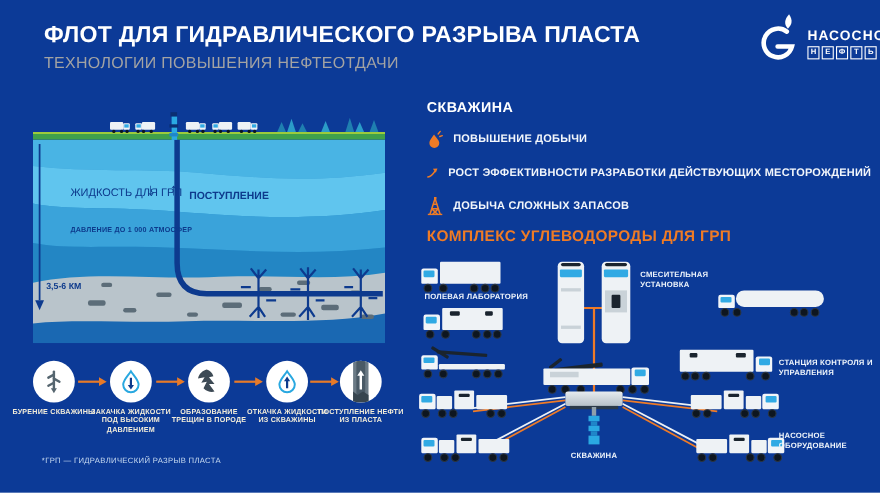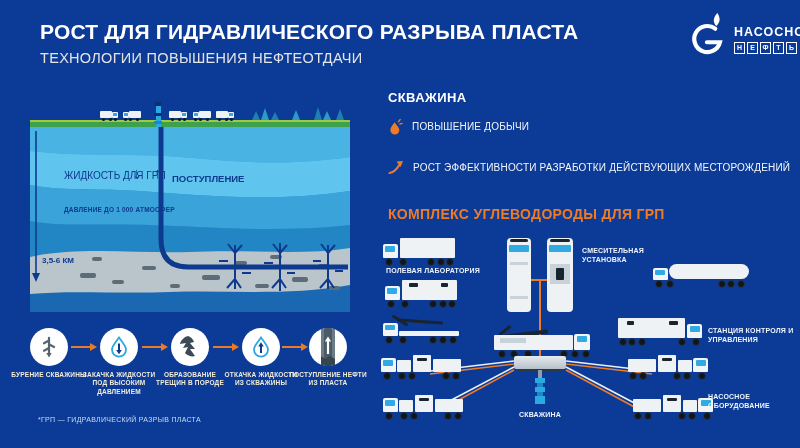--- a/index.html
+++ b/index.html
@@ -2,21 +2,21 @@
 <html><head>
 <meta charset="utf-8">
 <style>
   html,body{margin:0;padding:0;}
   body{width:800px;height:448px;overflow:hidden;font-family:"Liberation Sans",sans-serif;}
   .page{position:relative;width:800px;height:448px;background:#0C3A97;}
   .abs{position:absolute;}
 
   
   .title{position:absolute;left:40px;top:20px;font-size:21px;font-weight:bold;color:#ffffff;letter-spacing:.2px;white-space:nowrap;}
-  .subtitle{position:absolute;left:40px;top:50px;font-size:14.5px;color:#e5e5e5;letter-spacing:.3px;white-space:nowrap;}
+  .subtitle{position:absolute;left:40px;top:50px;font-size:14.5px;color:#a3a3a3;letter-spacing:.3px;white-space:nowrap;}
 
   
   .logo{position:absolute;left:688px;top:12px;width:106px;height:52px;}
   .logo .brand{position:absolute;left:46px;top:13px;font-size:12.5px;font-weight:bold;color:#fff;letter-spacing:1px;white-space:nowrap;}
   .logo .sub{position:absolute;left:46px;top:30px;display:flex;gap:2px;}
   .logo .lb{display:inline-block;width:9px;height:10px;border:1px solid #fff;font-size:7px;font-weight:bold;color:#fff;text-align:center;line-height:10px;}
 
   
   .panel{position:absolute;left:30px;top:100px;width:320px;height:212px;}
   .grass{position:absolute;left:0;top:20px;width:320px;height:7px;background:linear-gradient(#9ccb3c 0 2px,#3fa14b 2px 100%);}
@@ -43,43 +43,43 @@
   .step-label{margin-top:5px;font-size:6.5px;font-weight:bold;line-height:1.3;color:#f2ecd9;letter-spacing:.2px;text-transform:uppercase;}
   .sarrow{position:absolute;top:19px;width:26px;height:3px;}
   .sarrow .ln{position:absolute;left:0;top:1px;width:20px;height:2px;background:#e87a28;}
   .sarrow .hd{position:absolute;left:19px;top:-2px;width:0;height:0;border-left:7px solid #e87a28;border-top:4px solid transparent;border-bottom:4px solid transparent;}
 
   .footnote{position:absolute;left:38px;top:416px;font-size:7px;color:#c9dcf2;letter-spacing:.3px;}
 
   
   .effects{position:absolute;left:388px;top:90px;width:404px;}
   .eff-head{font-size:13px;font-weight:bold;color:#fff;letter-spacing:.4px;}
-  .eff-item{display:flex;align-items:center;gap:9px;margin-top:24px;}
-  .eff-label{font-size:10px;font-weight:normal;color:#f2f6fb;letter-spacing:.2px;white-space:nowrap;}
+  .eff-item{display:flex;align-items:center;gap:9px;margin-top:14px;}
+  .eff-label{font-size:10px;font-weight:bold;color:#f2f6fb;letter-spacing:.2px;white-space:nowrap;}
 
   
   .equip-head{position:absolute;left:388px;top:206px;font-size:14px;font-weight:bold;color:#EF7B25;letter-spacing:.3px;white-space:nowrap;}
   .eq-label{position:absolute;font-size:7px;font-weight:bold;color:#eef4fb;letter-spacing:.2px;line-height:1.35;}
   .trk{position:absolute;height:30px;}
   .trk .c{position:absolute;background:#f2f5f8;border-radius:2px 2px 1px 1px;}
   .trk .w{position:absolute;background:#31aae4;border-radius:1px;}
   .trk .b{position:absolute;background:#eef2f5;border-radius:1px;}
   .trk .wh{position:absolute;width:8px;height:8px;border-radius:50%;background:#0e1620;border:1px solid #2a3542;box-sizing:border-box;}
   .trk .dk{position:absolute;background:#1a242e;border-radius:1px;}
   .trk .gr{position:absolute;background:#c9d2d8;}
   .manifold{position:absolute;left:514px;top:356px;width:52px;height:13px;background:linear-gradient(#e6ebef,#b7c1c8);border-radius:2px;z-index:3;}
   .manifold:after{content:"";position:absolute;left:4px;bottom:-3px;width:44px;height:3px;background:#2b3a49;}
   .wellhead-e{position:absolute;left:535px;top:370px;width:10px;z-index:3;}
 </style>
 </head>
 <body>
 
 <div class="page">
 
-  <div class="title">РОСТ ДЛЯ ГИДРАВЛИЧЕСКОГО РАЗРЫВА ПЛАСТА</div>
+  <div class="title">ФЛОТ ДЛЯ ГИДРАВЛИЧЕСКОГО РАЗРЫВА ПЛАСТА</div>
   <div class="subtitle">ТЕХНОЛОГИИ ПОВЫШЕНИЯ НЕФТЕОТДАЧИ</div>
 
   <div class="logo">
     <svg width="42" height="48" viewBox="0 0 40 46">
       <path d="M26,16 A12.5,12.5 0 1 0 30.5,29 L18,29" fill="none" stroke="#ffffff" stroke-width="4" stroke-linecap="round"></path>
       <path d="M28,1 C31.5,6.5 30.5,10 27,13.5 C23.5,10 23.8,5.5 28,1 Z" fill="#ffffff"></path>
     </svg>
     <div class="brand">НАСОСНОЕ</div>
     <div class="sub" id="neft-letters">
         <span class="lb">Н</span>
@@ -280,20 +280,34 @@
       </svg>
       <div class="eff-label">ПОВЫШЕНИЕ ДОБЫЧИ</div>
     </div>
     <div class="eff-item">
       <svg width="16" height="16" viewBox="0 0 16 16">
         <path d="M1.5,14 C5.5,13.5 8.5,10.5 11,6.5" fill="none" stroke="#EF7B25" stroke-width="2.2" stroke-linecap="round"></path>
         <polygon points="8.5,2.5 15,2 12.6,8" fill="#EF7B25"></polygon>
       </svg>
       <div class="eff-label">РОСТ ЭФФЕКТИВНОСТИ РАЗРАБОТКИ ДЕЙСТВУЮЩИХ МЕСТОРОЖДЕНИЙ</div>
     </div>
+    <div class="eff-item">
+      <svg width="15" height="17" viewBox="0 0 16 18">
+        <g stroke="#EF7B25" stroke-width="1.5" fill="none">
+          <path d="M3,17 L8,1.5 L13,17"></path>
+            <line x1="4.6" y1="11.5" x2="11.4" y2="11.5"></line>
+            <line x1="6" y1="7" x2="10" y2="7"></line>
+          <line x1="1" y1="17" x2="15" y2="17"></line>
+            <line x1="5" y1="11.5" x2="10.5" y2="17"></line>
+            <line x1="11" y1="11.5" x2="5.5" y2="17"></line>
+        </g>
+        <rect x="7" y="0" width="2.4" height="2.4" fill="#EF7B25"></rect>
+      </svg>
+      <div class="eff-label">ДОБЫЧА СЛОЖНЫХ ЗАПАСОВ</div>
+    </div>
   </div>
 
   <div class="equip-head">КОМПЛЕКС УГЛЕВОДОРОДЫ ДЛЯ ГРП</div>
 
   <svg class="abs" style="left:380px;top:230px;z-index:1;" width="420" height="218" viewBox="0 0 420 218">
     <g stroke="#EE7B28" stroke-width="2" fill="none">
       <line x1="139" y1="50" x2="181" y2="50"></line>
       <line x1="160" y1="50" x2="160" y2="127"></line>
     </g>
     <g stroke="#ecf1f7" stroke-width="1.6">

